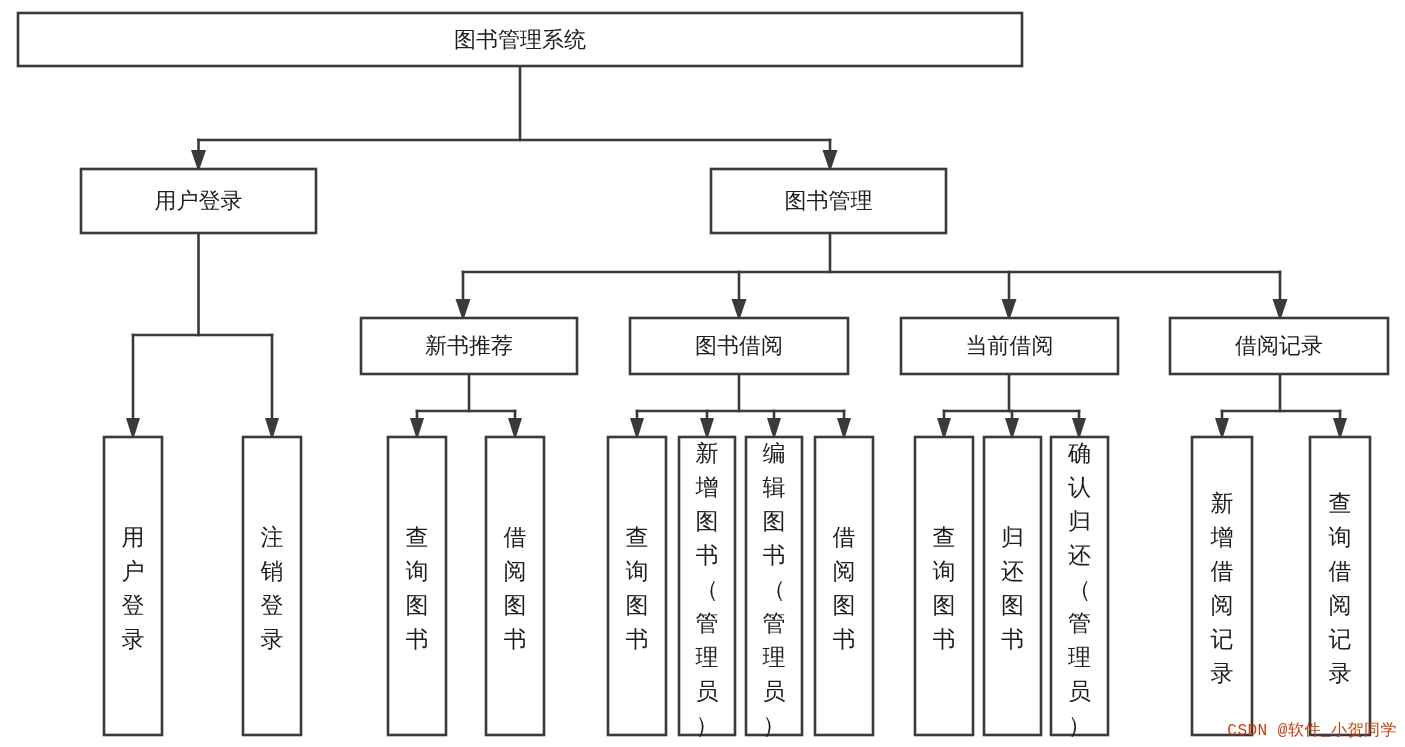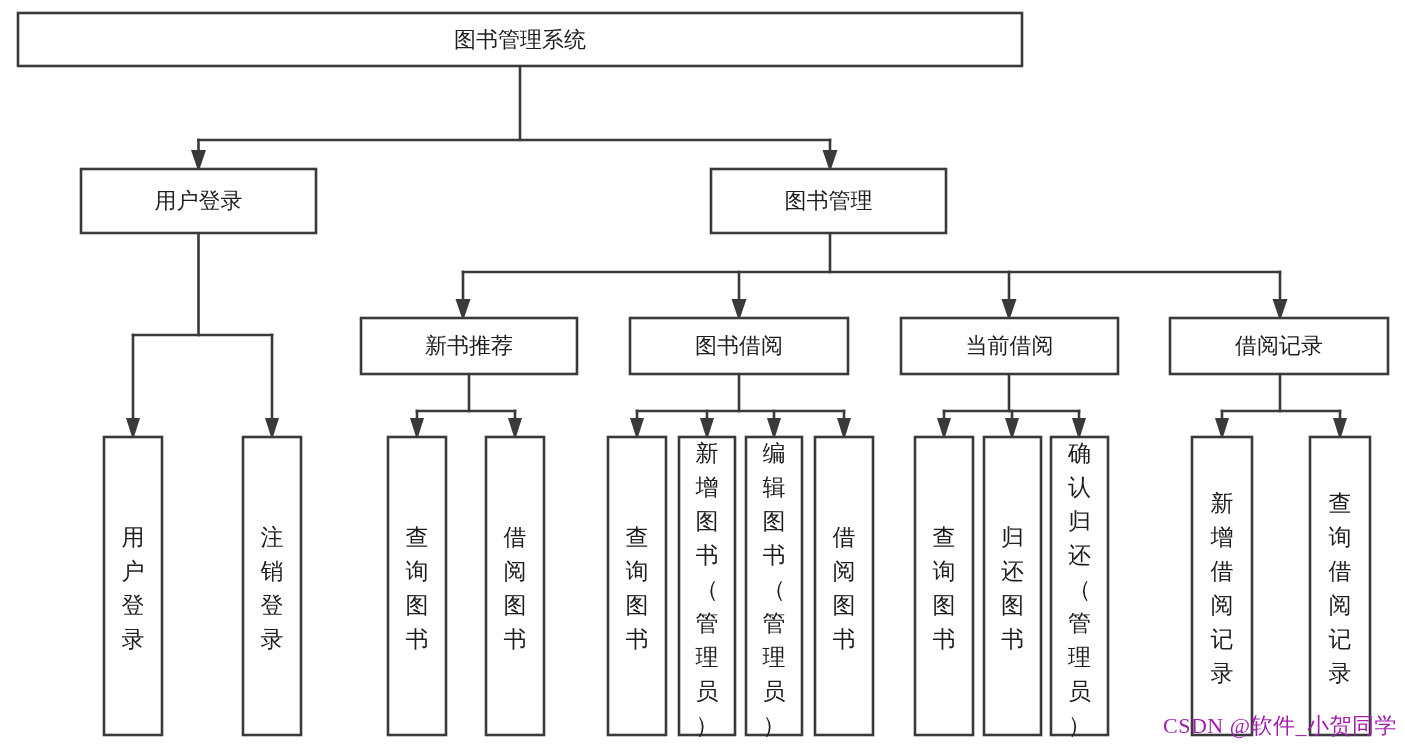--- a/index.html
+++ b/index.html
@@ -51,23 +51,23 @@
   .node-label-v {
     font-family: "Liberation Sans", "DejaVu Sans", sans-serif;
     font-size: 23px;
     fill: #1d1d1d;
     text-anchor: middle;
   }
   .watermark-text {
     position: absolute;
     right: 8px;
     bottom: 6px;
-    font-family: Liberation Serif, serif;
-    font-size: 22px;
-    color: #a21caf;
+    font-family: Liberation Mono, monospace;
+    font-size: 16px;
+    color: #c2410c;
     letter-spacing: 0.5px;
     white-space: nowrap;
     user-select: none;
   }
 </style>
 </head>
 <body>
 
 <div id="diagram-root">
 

